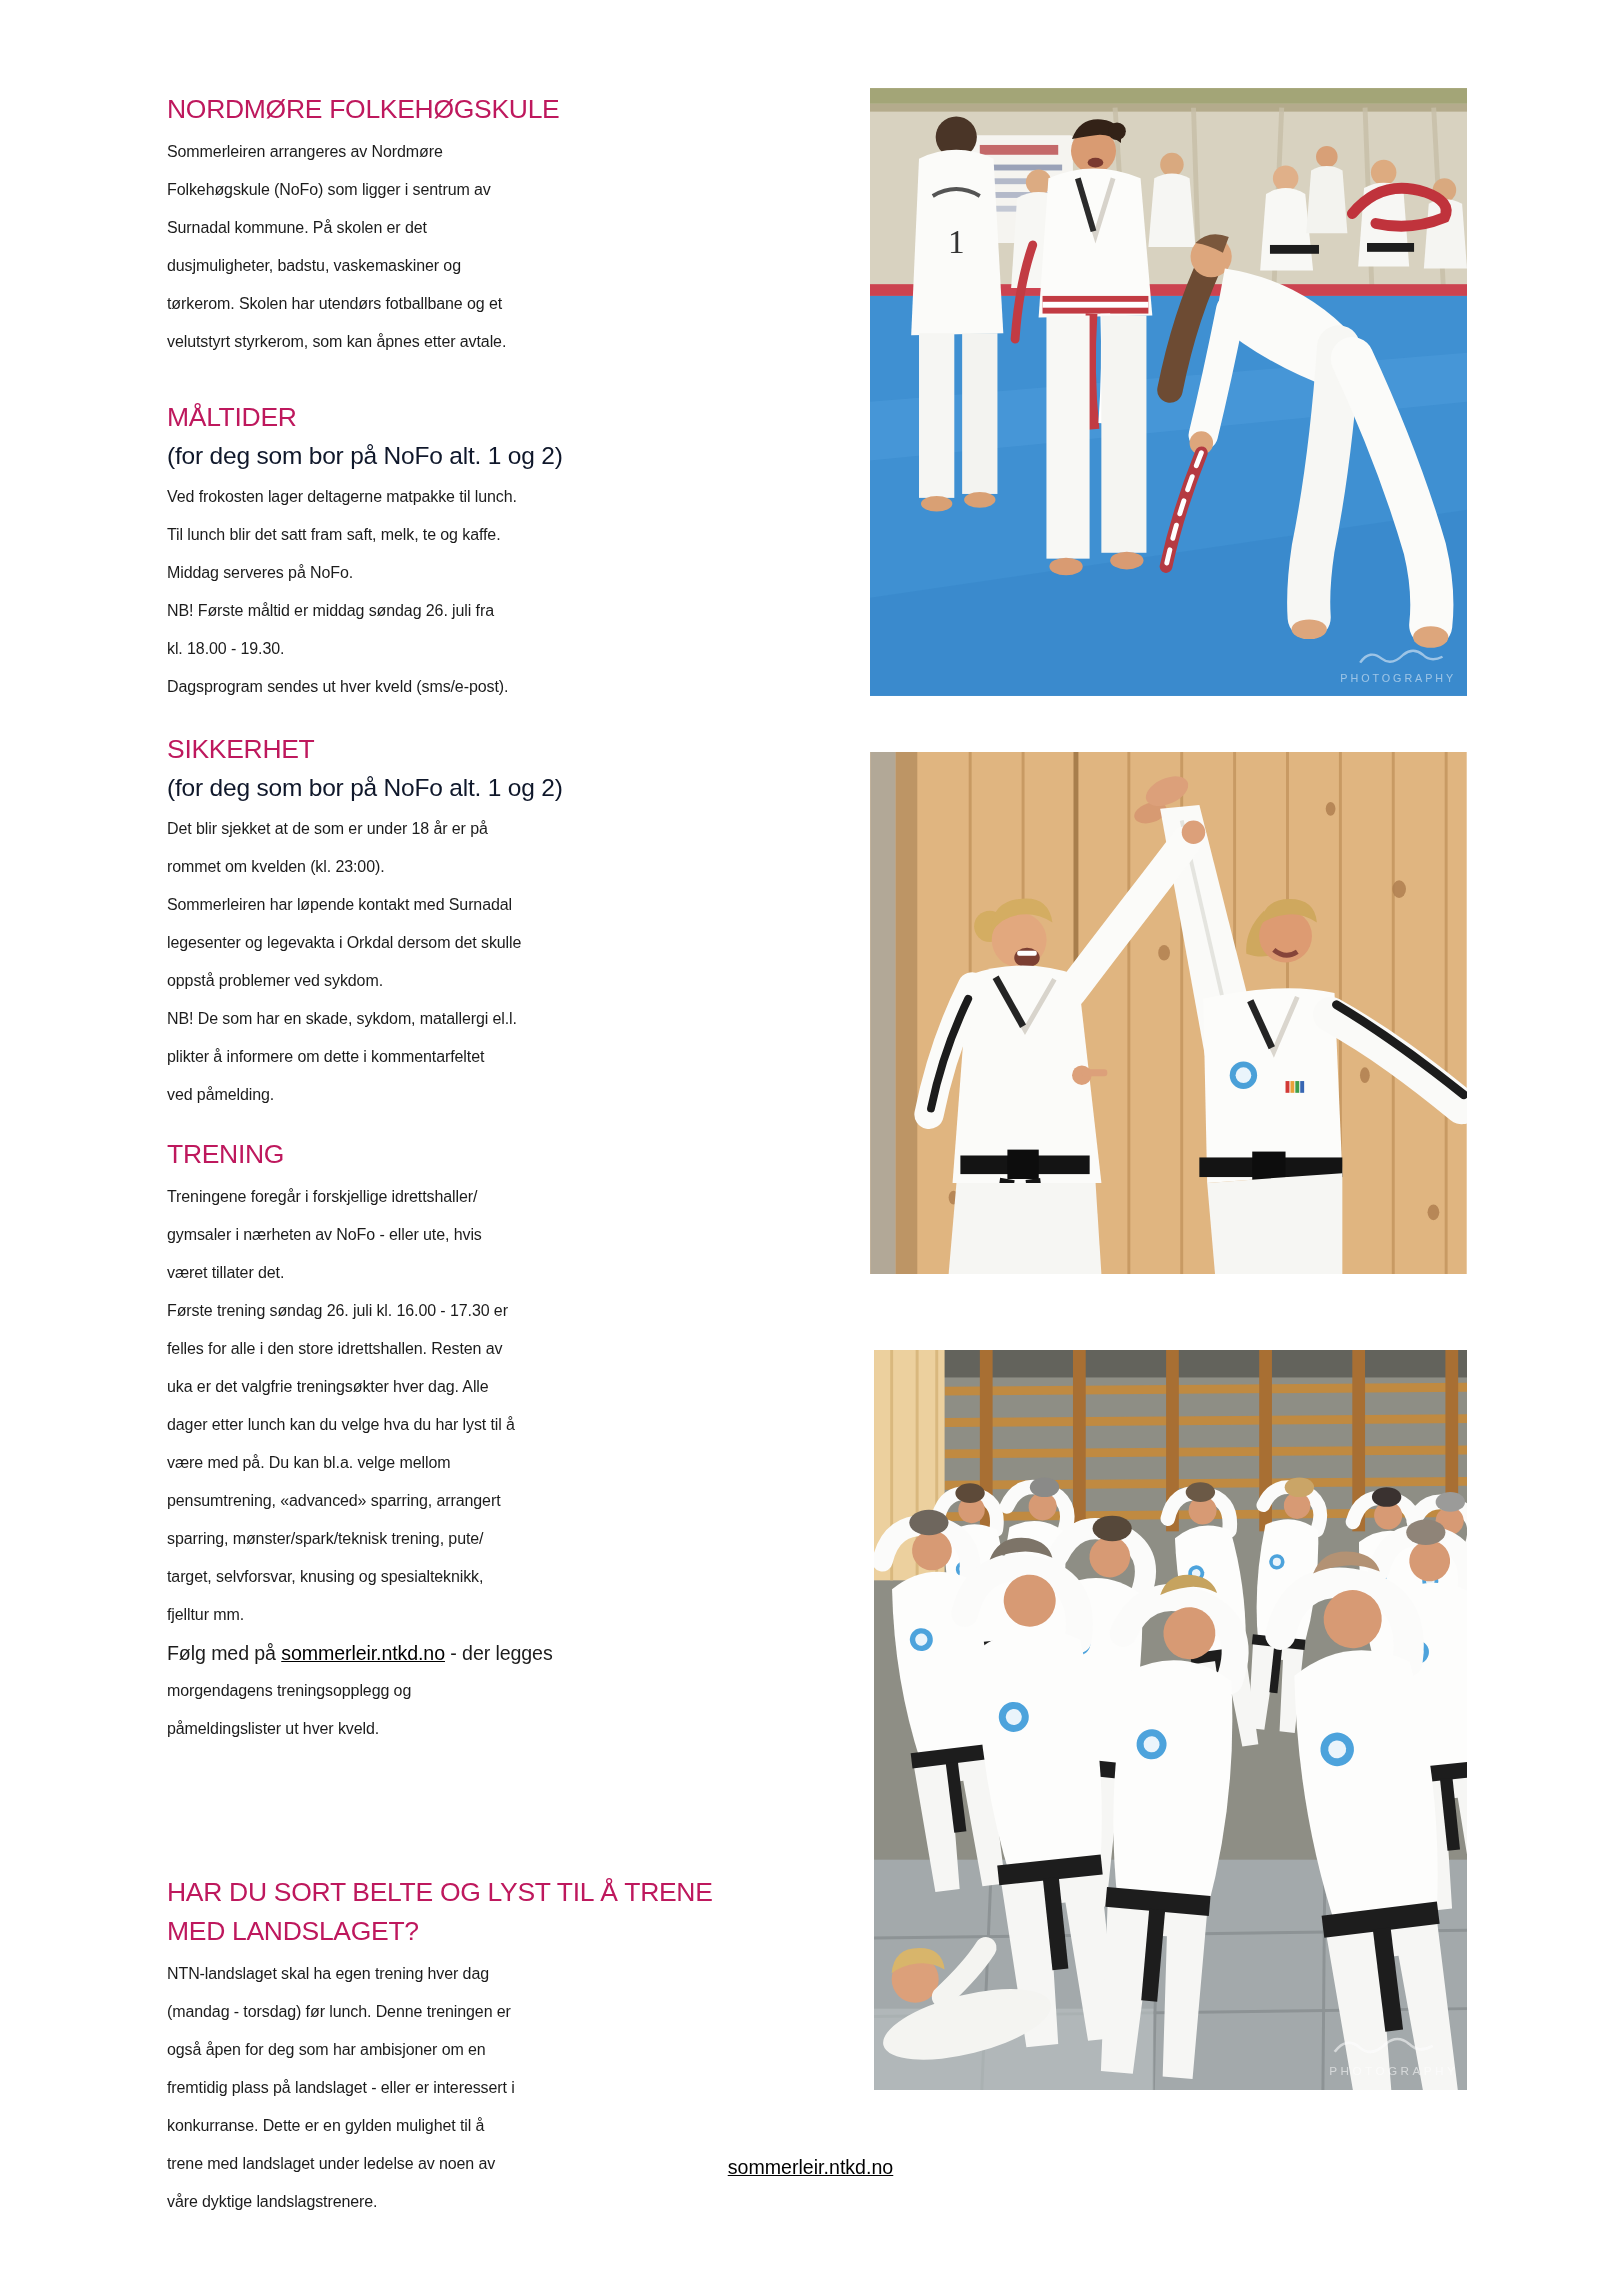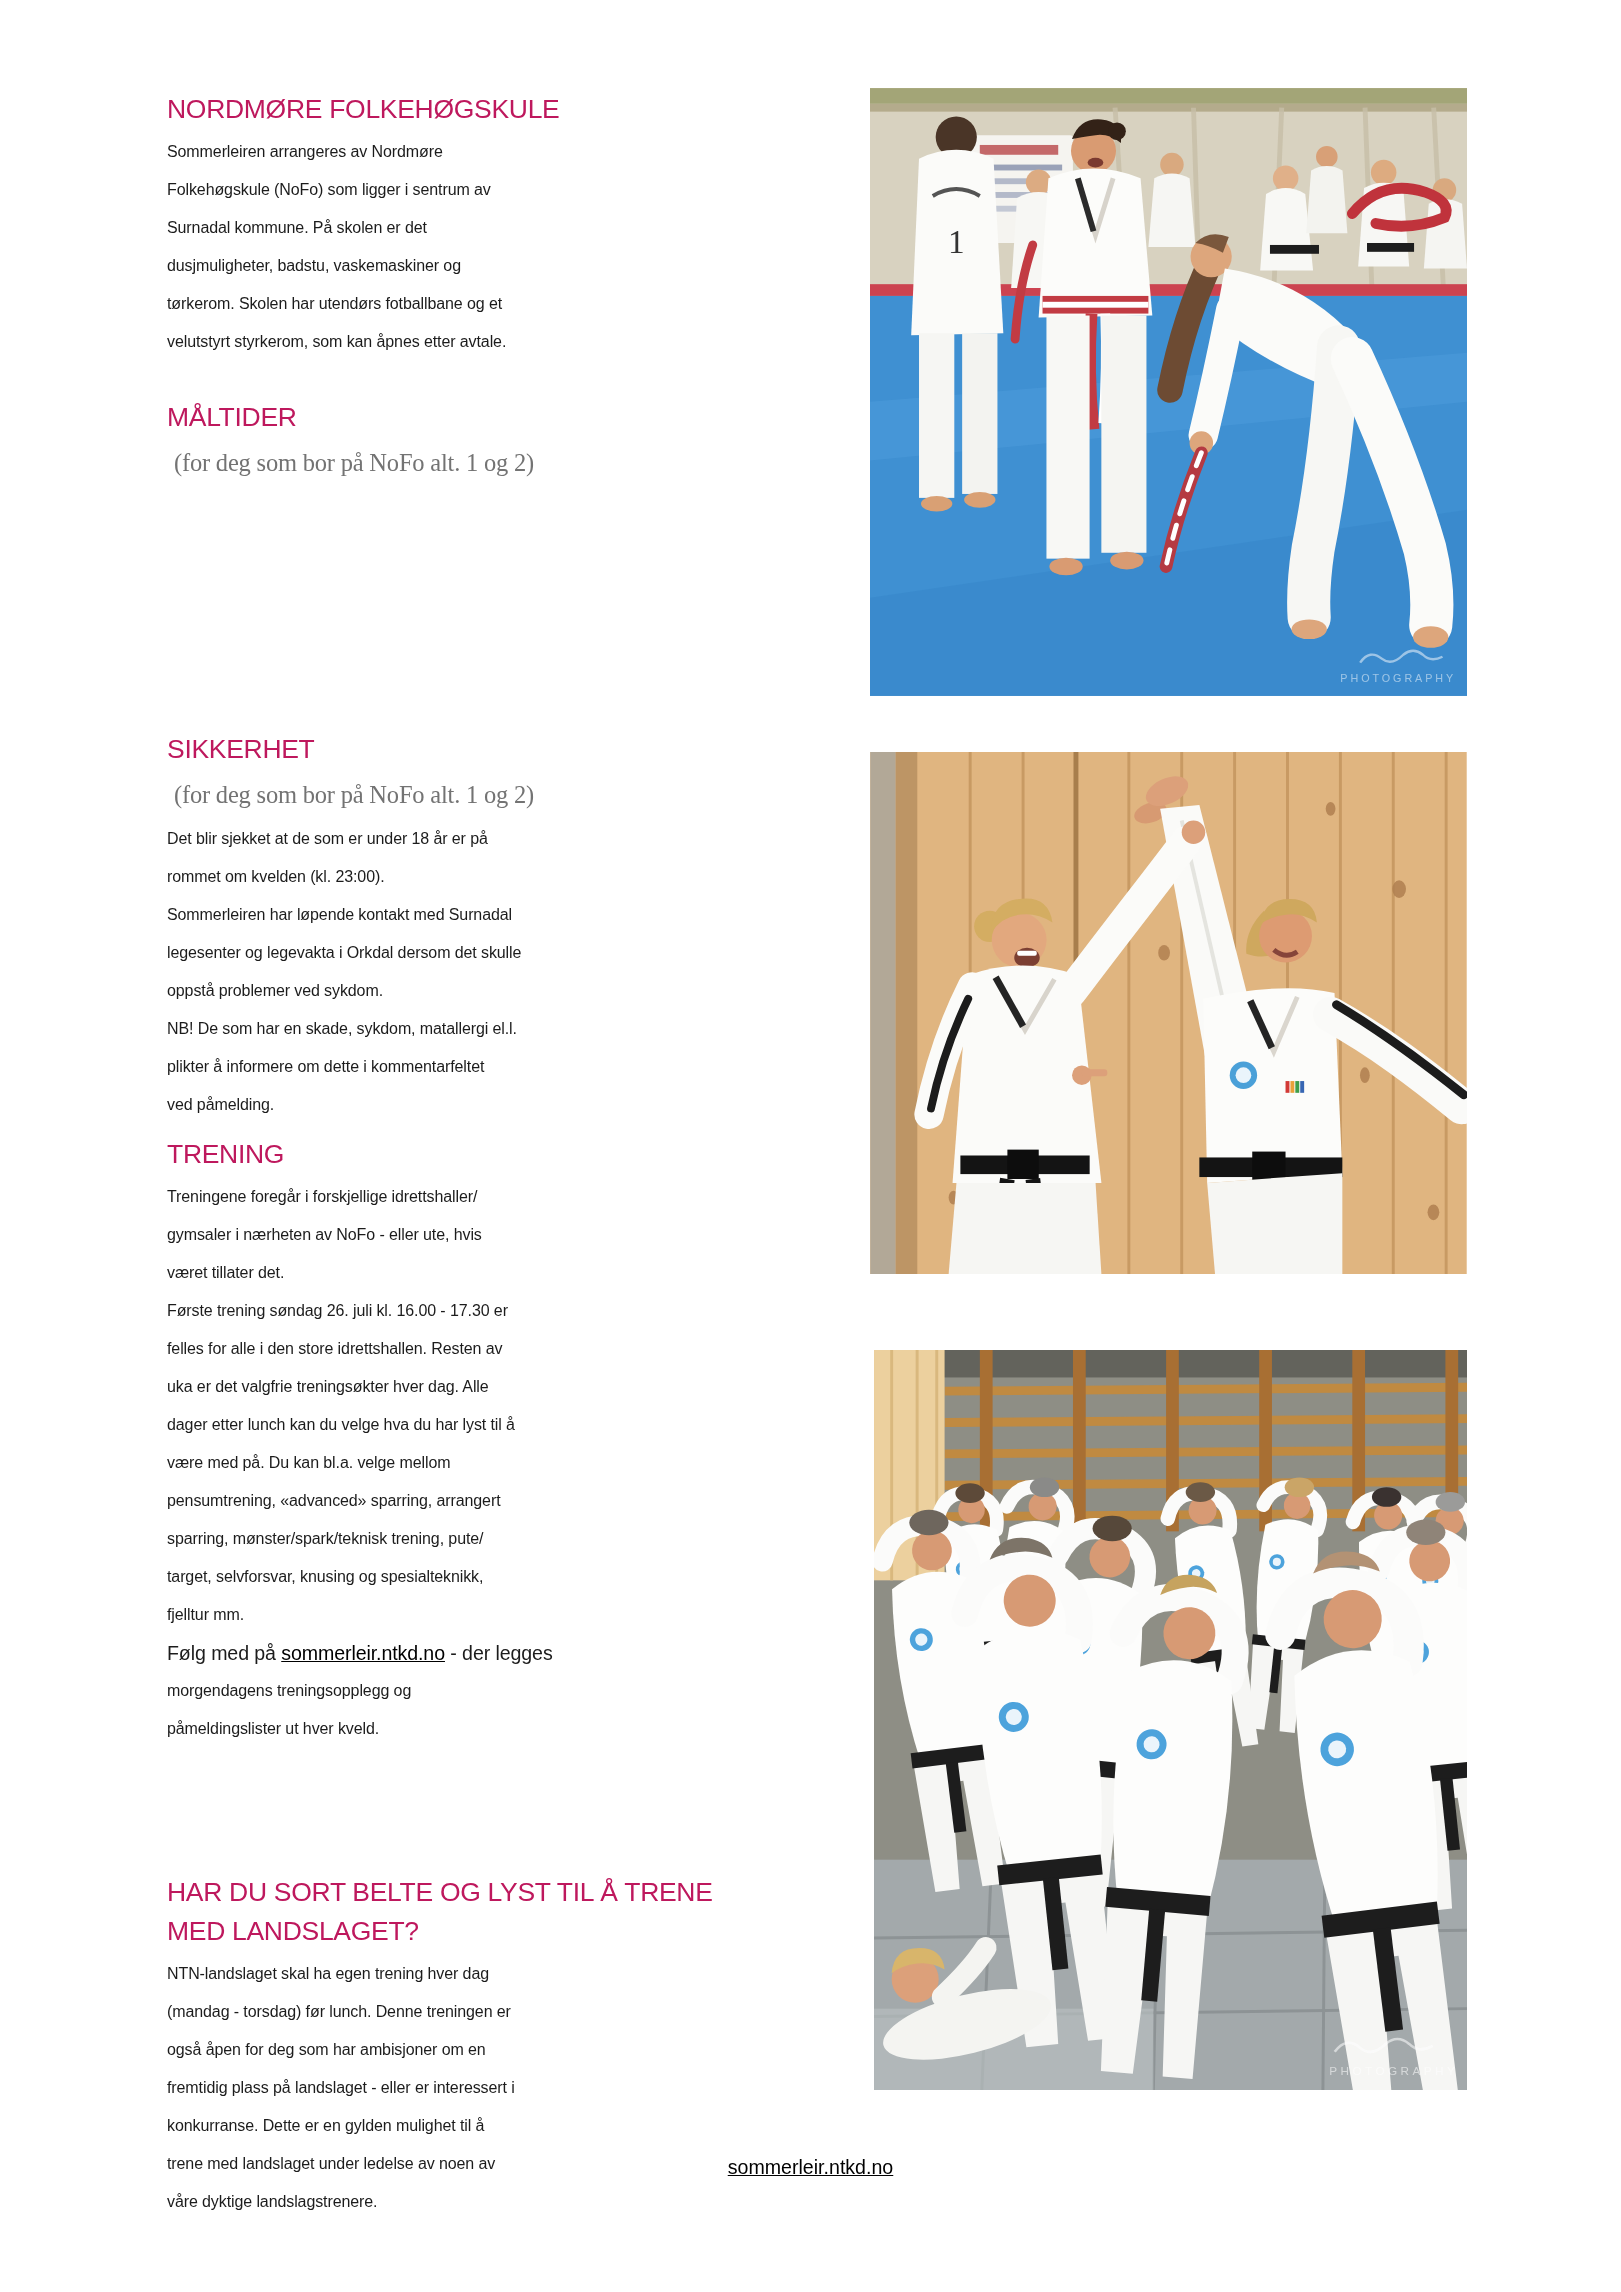--- a/index.html
+++ b/index.html
@@ -11,21 +11,21 @@
     color:#1c1c1c;
     overflow:hidden;
   }
   .section{position:absolute;left:167px;width:637px;}
   .sec-heading{
     font-size:26.5px;line-height:39px;letter-spacing:-0.3px;
     color:#be185d;white-space:pre-line;margin:0;font-weight:400;
   }
   .sec-subtitle{
     font-size:24.5px;line-height:37px;letter-spacing:-0.2px;
-    color:#737373;white-space:pre-line;margin:7px;font-weight:400;font-family:Liberation Serif, serif;
+    color:#0f172a;white-space:pre-line;margin:0;font-weight:400;
   }
   .sec-body{
     font-size:16px;line-height:38px;letter-spacing:-0.1px;
     white-space:pre-line;margin:3.9px 0 0 0;
   }
   .linkline{font-size:19.6px;line-height:38px;letter-spacing:-0.1px;margin:0;}
   a.doclink{color:#000000;text-decoration:underline;cursor:pointer;}
   .footer{
     position:absolute;left:0;top:2154px;width:100%;
     text-align:center;font-size:19.6px;line-height:27.4px;
@@ -44,20 +44,26 @@
 Folkehøgskule (NoFo) som ligger i sentrum av
 Surnadal kommune. På skolen er det
 dusjmuligheter, badstu, vaskemaskiner og
 tørkerom. Skolen har utendørs fotballbane og et
 velutstyrt styrkerom, som kan åpnes etter avtale.</div>
   </div>
 
   <div class="section" style="top:398px">
     <div class="sec-heading">MÅLTIDER</div>
     <div class="sec-subtitle">(for deg som bor på NoFo alt. 1 og 2)</div>
+    <div class="sec-body">Ved frokosten lager deltagerne matpakke til lunch.
+Til lunch blir det satt fram saft, melk, te og kaffe.
+Middag serveres på NoFo.
+NB! Første måltid er middag søndag 26. juli fra
+kl. 18.00 - 19.30.
+Dagsprogram sendes ut hver kveld (sms/e-post).</div>
   </div>
 
   <div class="section" style="top:730px">
     <div class="sec-heading">SIKKERHET</div>
     <div class="sec-subtitle">(for deg som bor på NoFo alt. 1 og 2)</div>
     <div class="sec-body">Det blir sjekket at de som er under 18 år er på
 rommet om kvelden (kl. 23:00).
 Sommerleiren har løpende kontakt med Surnadal
 legesenter og legevakta i Orkdal dersom det skulle
 oppstå problemer ved sykdom.

